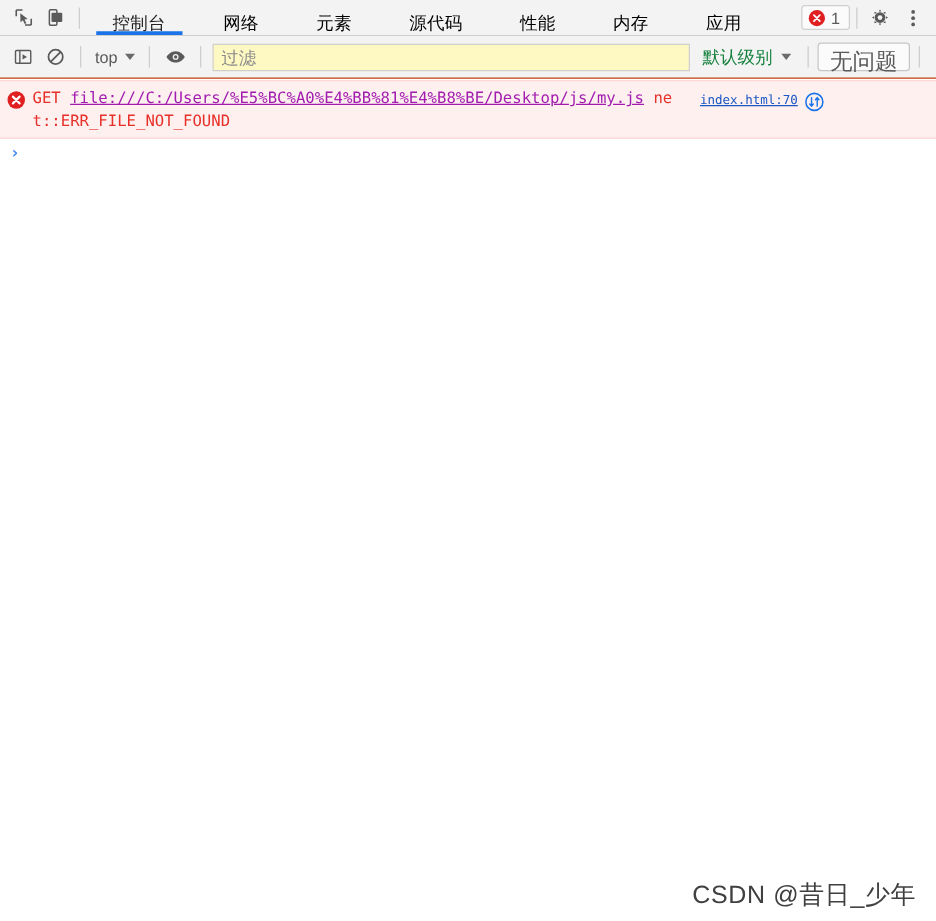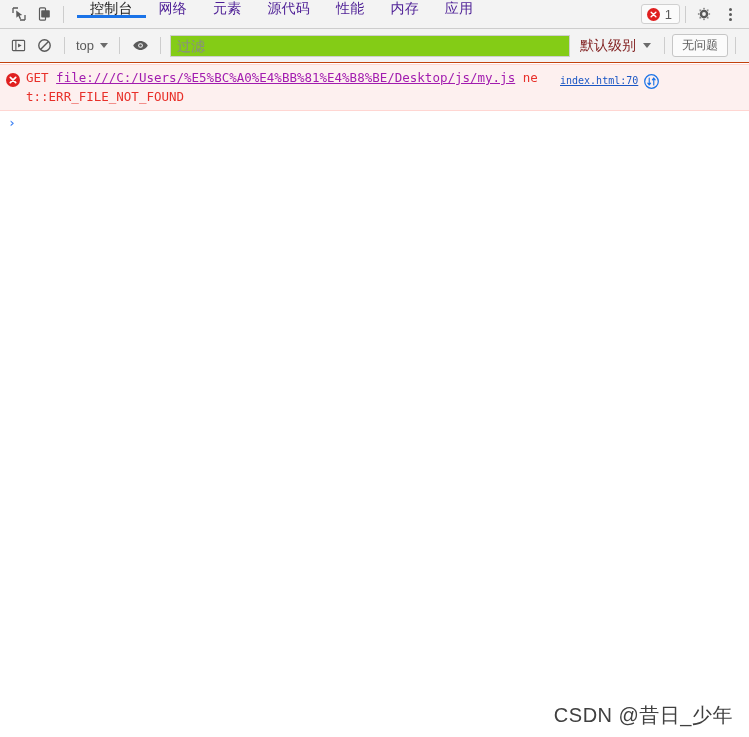--- a/index.html
+++ b/index.html
@@ -41,30 +41,31 @@
   }
   .vsep {
     width: 1px;
     background: #cdcdcd;
     height: 17px;
     align-self: center;
     margin: 0 5px;
   }
   .tabs {
     display: flex;
-    align-items: flex-start;
+    align-items: flex-end;
     flex: 0 0 auto;
     margin-left: 4px;
+    gap: 20px;
   }
   .tab {
     display: flex;
     align-items: center;
     padding: 0 13px;
     font-size: 14px;
-    color: #4c1d95;
+    color: #000000;
     cursor: pointer;
     position: relative;
     white-space: nowrap;
     letter-spacing: .2px;
   }
   .tab.active {
     color: #222222;
   }
   .tab.active::after {
     content: "";
@@ -134,45 +135,45 @@
     border-left: 4.5px solid transparent;
     border-right: 4.5px solid transparent;
     border-top: 5.5px solid #6b6b6b;
   }
   .filter-input {
     flex: 1 1 auto;
     height: 22px;
     min-width: 0;
     margin: 0 4px 0 2px;
     border: 1px solid #cfcfcf;
-    background: #84cc16;
+    background: #fef9c3;
     font-family: "Liberation Sans", sans-serif;
     font-size: 14px;
     color: #333;
     padding: 0 6px;
     box-sizing: border-box;
     border-radius: 0;
     outline: none;
   }
   .filter-input::placeholder { color: #8a8a8a; opacity: 1; }
   .level-select {
     display: flex;
     align-items: center;
     gap: 7px;
     font-size: 14px;
-    color: #7f1d1d;
+    color: #15803d;
     padding: 0 6px;
     cursor: pointer;
     white-space: nowrap;
   }
   .issues-btn {
     border: 1px solid #c6c6c6;
     border-radius: 3px;
     background: #fbfbfb;
-    font-size: 12px;
+    font-size: 18px;
     color: #5a5a5a;
     font-family: "Liberation Sans", sans-serif;
     padding: 2px 9px;
     height: 23px;
     cursor: pointer;
     white-space: nowrap;
   }
 
   
   .console-body {

